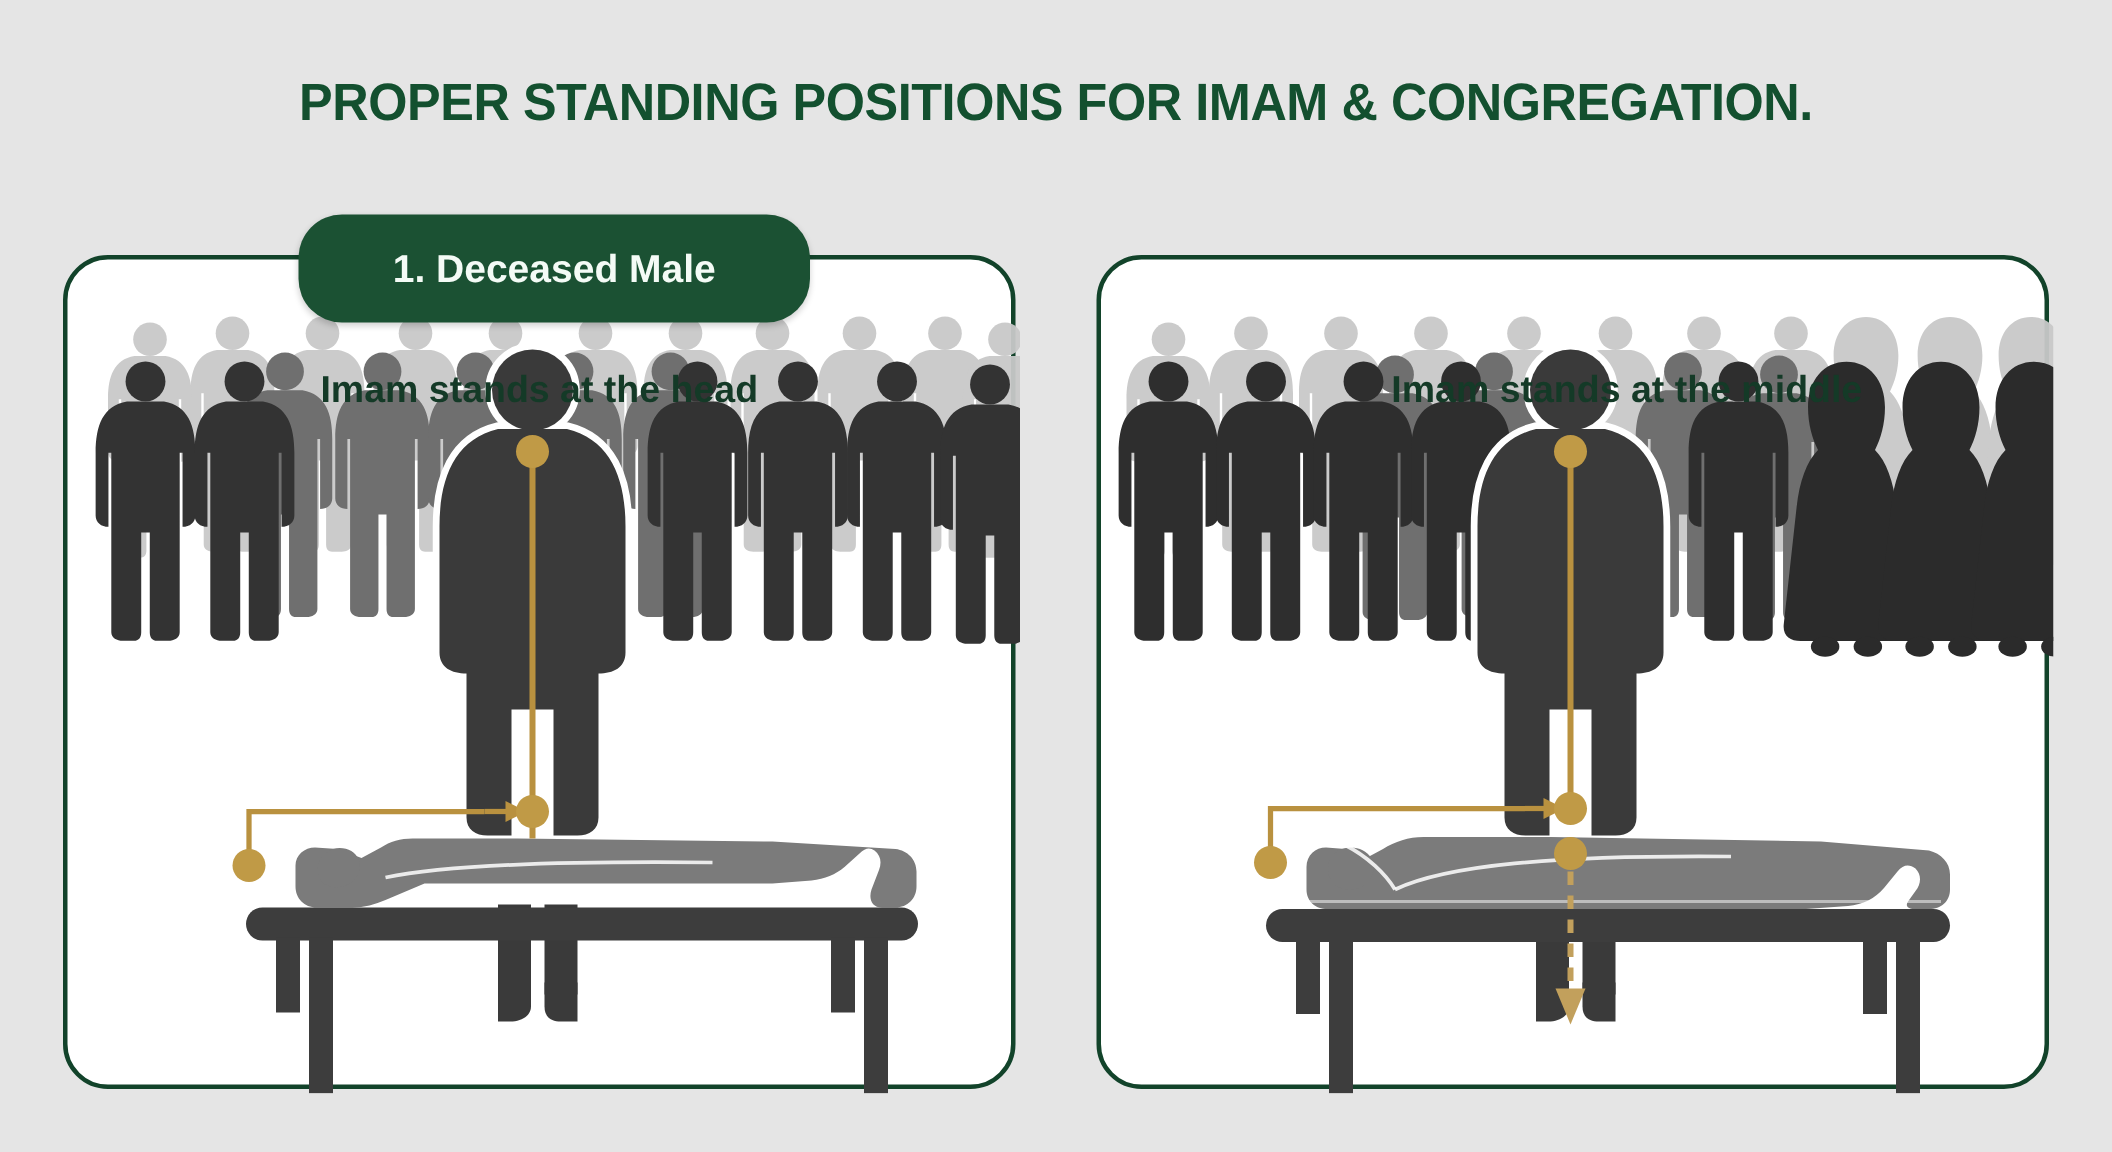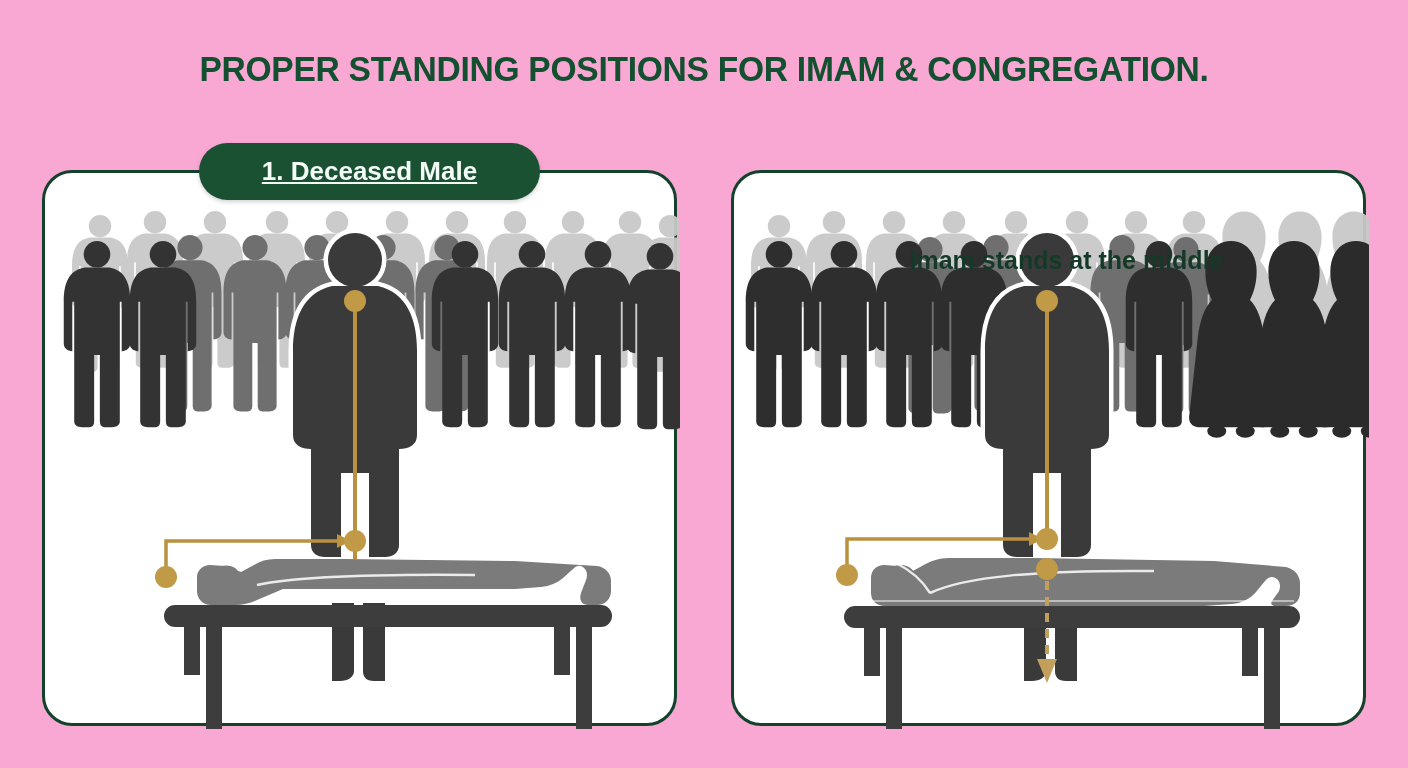--- a/index.html
+++ b/index.html
@@ -2,21 +2,21 @@
 <html><head>
 <meta charset="utf-8">
 <style>
   * { margin:0; padding:0; box-sizing:border-box; }
   html,body{
     width:1408px; height:768px;
     background:#ffffff;
     font-family:"Liberation Sans", sans-serif;
     overflow:hidden;
   }
-  .page{ position:relative; width:1408px; height:768px; background:#f9a8d4; }
+  .page{ position:relative; width:1408px; height:768px; background:#e5e5e5; }
 
   
   .title{
     position:absolute; top:49px; left:0; width:1408px;
     text-align:center;
     font-size:35px;
     font-weight:bold;
     letter-spacing:-0.3px;
     color:#13502f;
     font-family:"Liberation Sans", sans-serif;
@@ -32,47 +32,46 @@
     border:3px solid #12432a;
     border-radius:30px;
     background:#ffffff;
   }
   .panel-left{ left:42px; }
   .panel-right{ left:731px; }
 
   .badge{
     position:absolute;
     top:143px;
-    height:57px;
+    height:72px;
     border-radius:29px;
     background:#1b5133;
     color:#f4fbf6;
     display:flex; align-items:center; justify-content:center;
     font-size:26px; font-weight:bold;
     padding:0 34px;
     z-index:6;
     box-shadow:0 2px 4px rgba(0,0,0,.18);
     white-space:nowrap;
-    text-decoration:underline;
   }
   .badge-left{ left:199px; width:341px; }
   .badge-right{ left:876px; width:353px; }
 
   .subtitle{
     position:absolute;
     top:246px;
     font-size:25px;
     font-weight:bold;
     color:#143a27;
     text-align:center;
     white-space:nowrap;
     z-index:5;
   }
   .subtitle-left{ left:42px; width:635px; }
-  .subtitle-right{ left:731px; width:635px;padding-left:36px; }
+  .subtitle-right{ left:749px; width:635px;padding-left:36px; }
 
   .scene{
     position:absolute;
     top:0; left:0;
     width:635px; height:556px;
     overflow:hidden;
     border-radius:28px;
   }
   svg{ display:block; }
 </style>
@@ -292,15 +291,16 @@
           <circle cx="313" cy="396" r="11" fill="#c09a46"></circle>
           <line x1="313" y1="408" x2="313" y2="487" stroke="#c2a05c" stroke-width="4" stroke-dasharray="9 7"></line>
           <path d="M303,486 L323,486 L313,510 Z" fill="#c2a05c"></path>
         </g>
       </svg>
     </div>
   </div>
 
   <div class="badge badge-left">1. Deceased Male</div>
 
+  <div class="subtitle subtitle-left">Imam stands at the head</div>
   <div class="subtitle subtitle-right">Imam stands at the middle</div>
 
 </div>
 
 </body></html>

